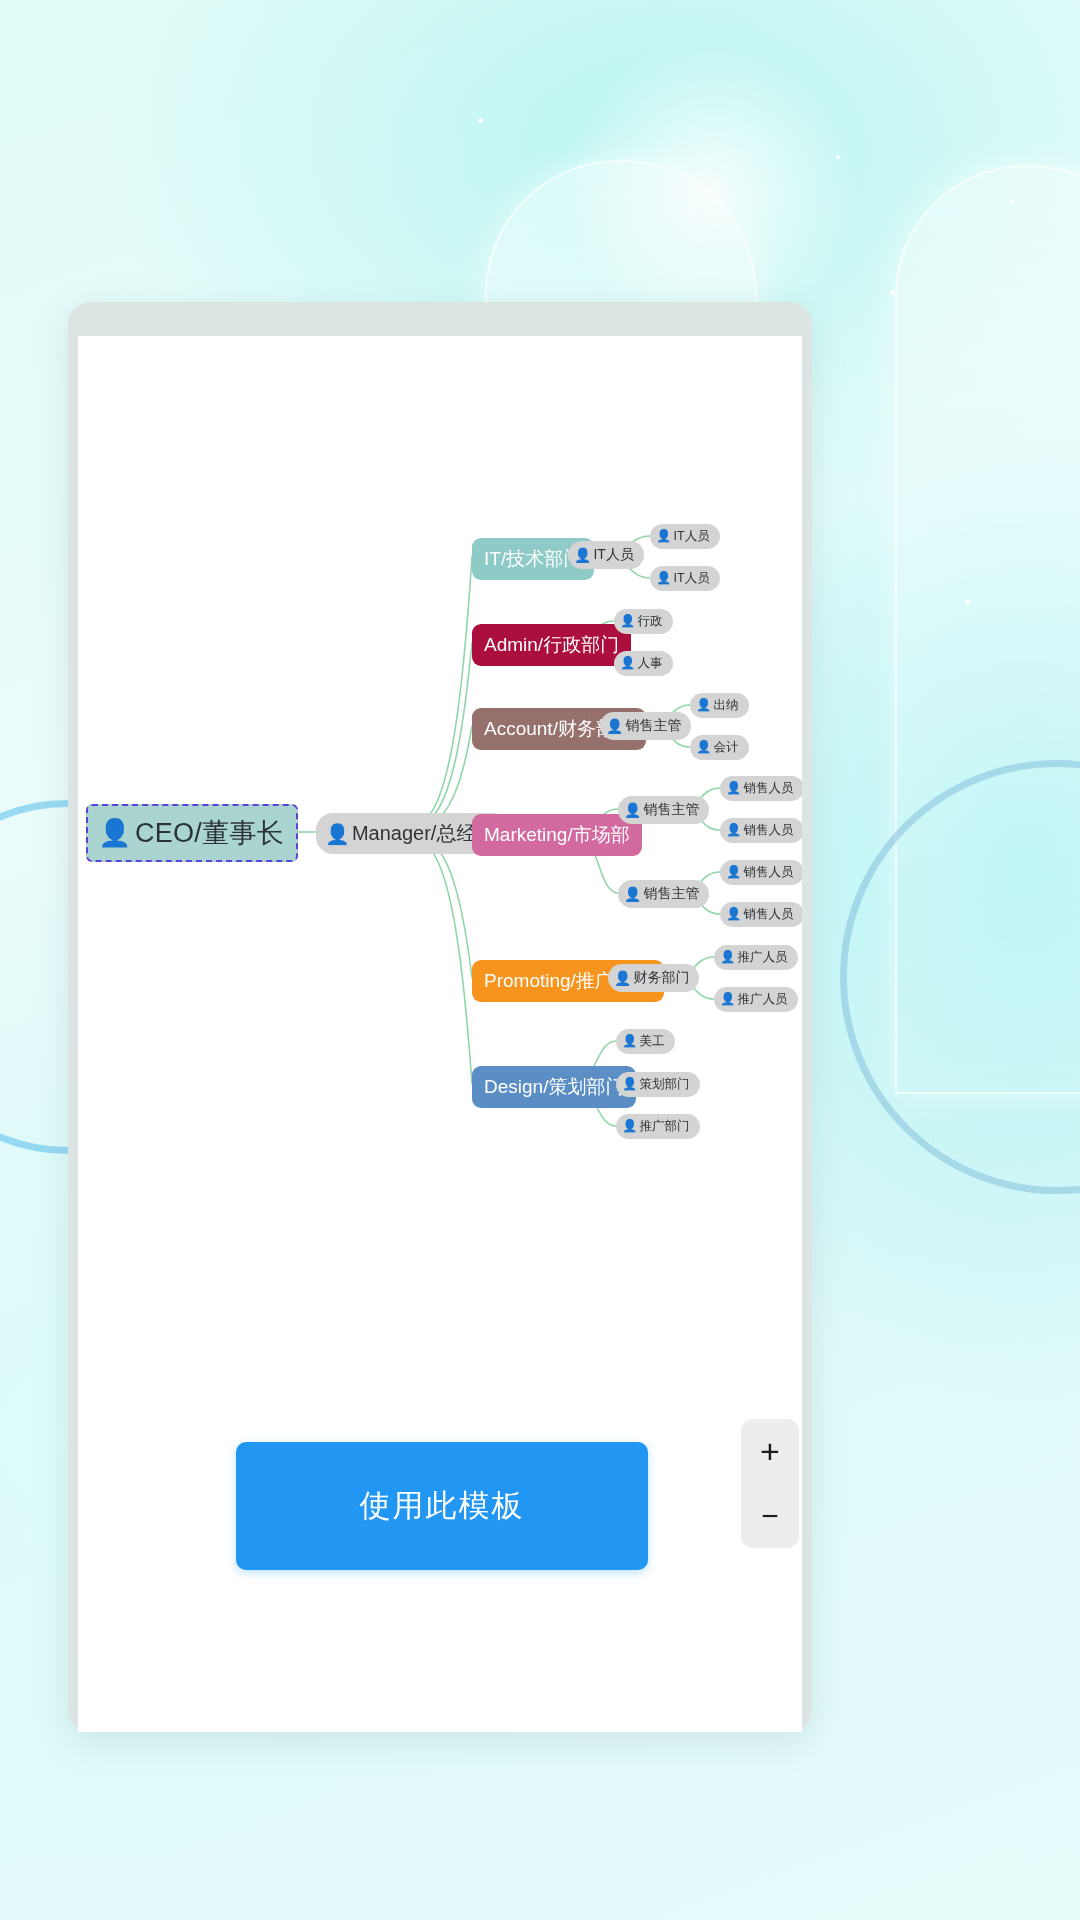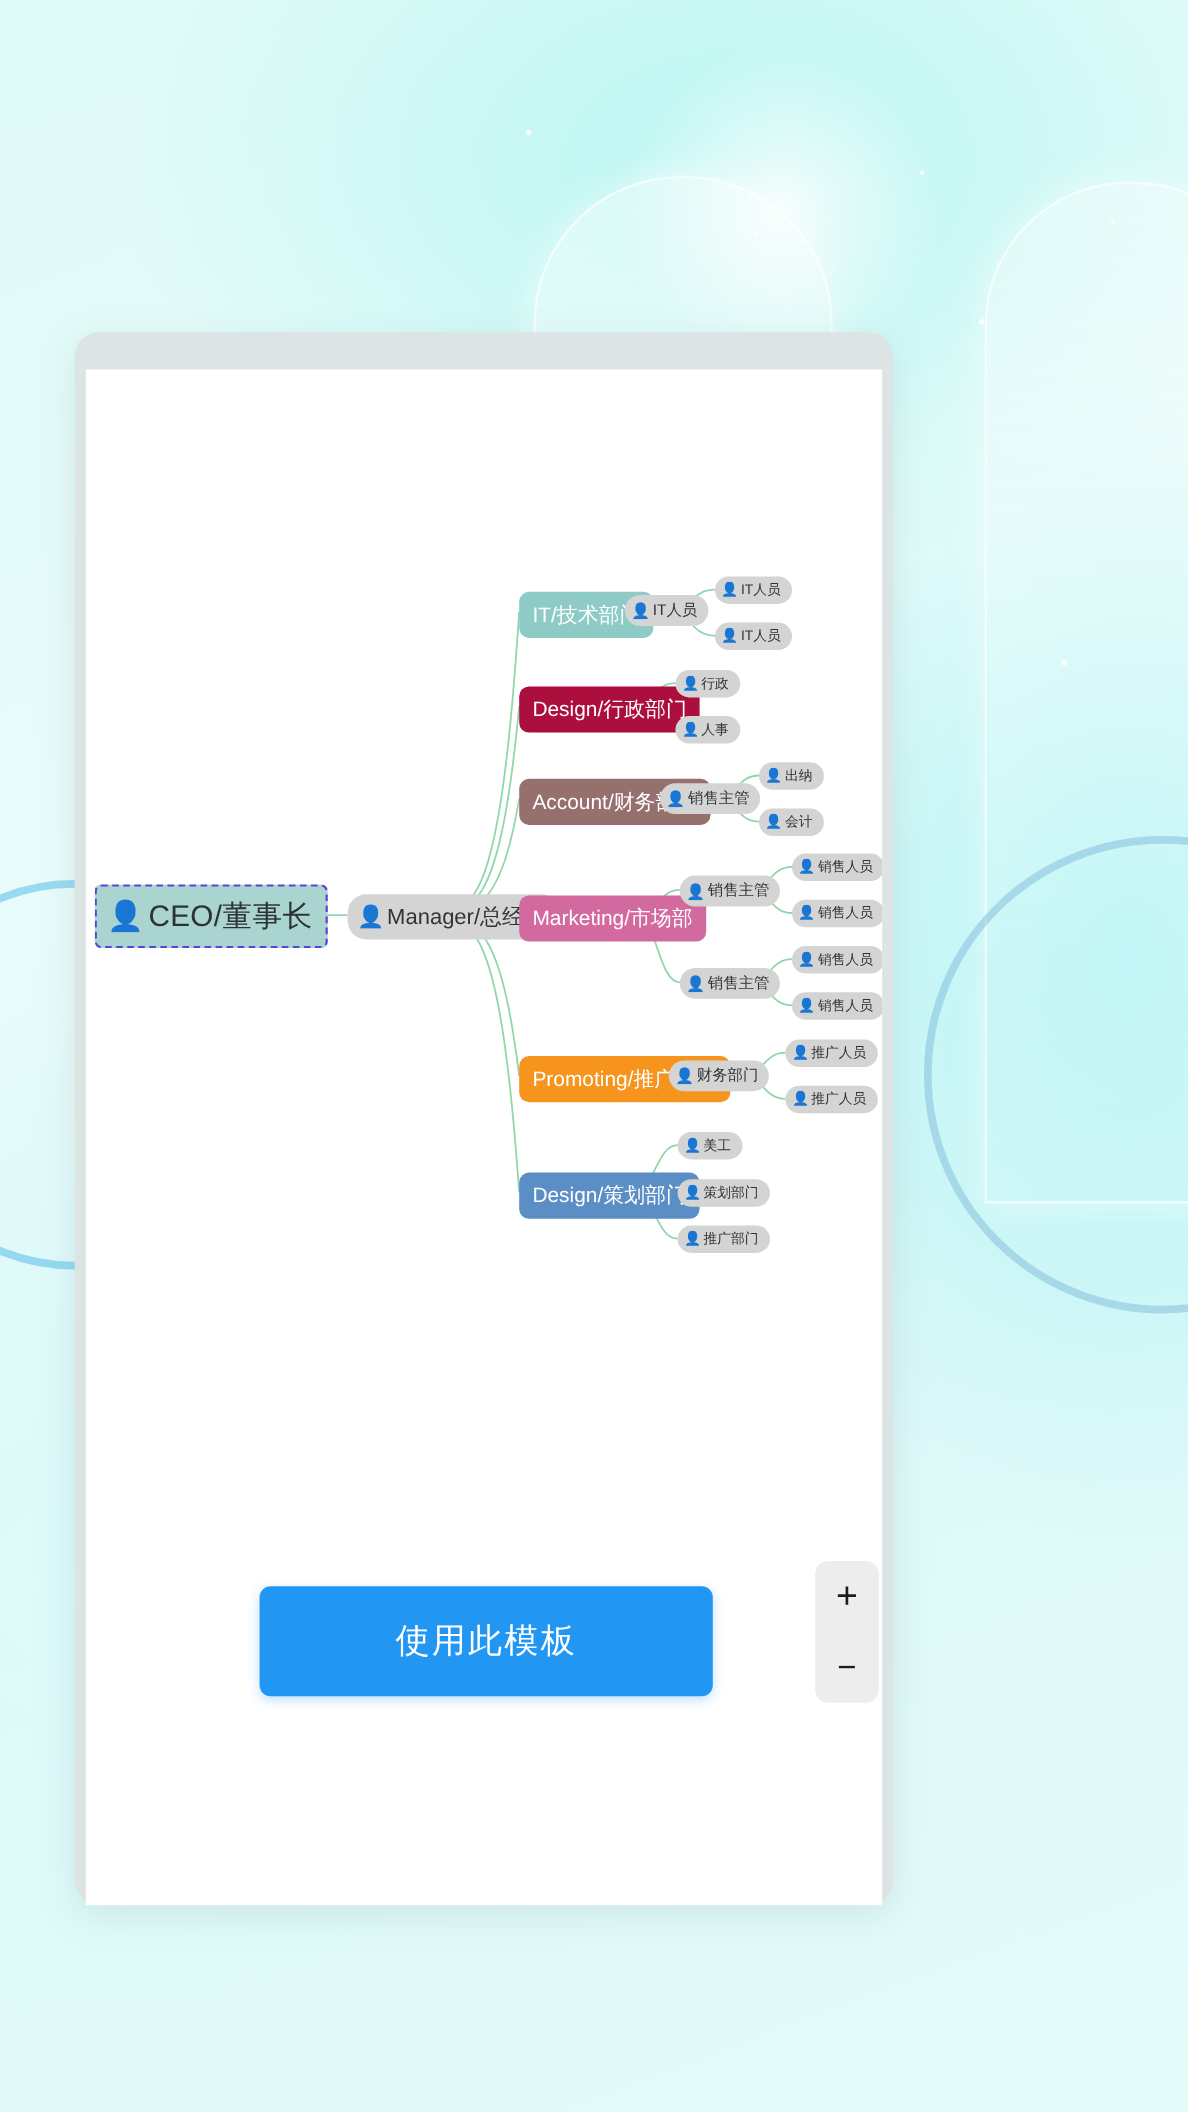--- a/index.html
+++ b/index.html
@@ -63,21 +63,21 @@
 
   
   .n-sup{border-radius:14px;background:#d4d4d4;color:#2f3337;
          padding:5px 10px 5px 6px;font-size:14px;}
   .n-sup .ico{font-size:14px;}
   .n-staff{border-radius:13px;background:#d4d4d4;color:#2f3337;
            padding:4px 10px 4px 6px;font-size:12.5px;}
   .n-staff .ico{font-size:12.5px;}
 
   
-  #use-template-btn{position:absolute;left:236px;top:1442px;width:412px;height:100px;
+  #use-template-btn{position:absolute;left:236px;top:1442px;width:412px;height:128px;
       background:#2196f3;border:none;border-radius:10px;color:#fff;font-size:31px;
       letter-spacing:2px;font-family:inherit;cursor:pointer;
       box-shadow:0 3px 10px rgba(33,150,243,.28);}
   #zoom-ctl{position:absolute;left:741px;top:1419px;width:58px;height:129px;
       background:#ededed;border-radius:12px;display:flex;flex-direction:column;}
   #zoom-ctl div{flex:1;display:flex;align-items:center;justify-content:center;
       font-size:34px;color:#1d1d1d;line-height:1;cursor:pointer;}
   #zoom-ctl .zminus{font-size:30px;}
 </style>
 </head>
@@ -168,21 +168,21 @@
     <div class="node n-staff" style="left:572px;top:188px;">
       <span class="ico">👤</span>
       <span>IT人员</span>
     </div>
     <div class="node n-staff" style="left:572px;top:230px;">
       <span class="ico">👤</span>
       <span>IT人员</span>
     </div>
 
     <div class="node n-dept" style="left:394px;top:288px;background:#ac0e3e;">
-      <span>Design/行政部门</span>
+      <span>Admin/行政部门</span>
     </div>
     <div class="node n-staff" style="left:536px;top:273px;">
       <span class="ico">👤</span>
       <span>行政</span>
     </div>
     <div class="node n-staff" style="left:536px;top:315px;">
       <span class="ico">👤</span>
       <span>人事</span>
     </div>
 

